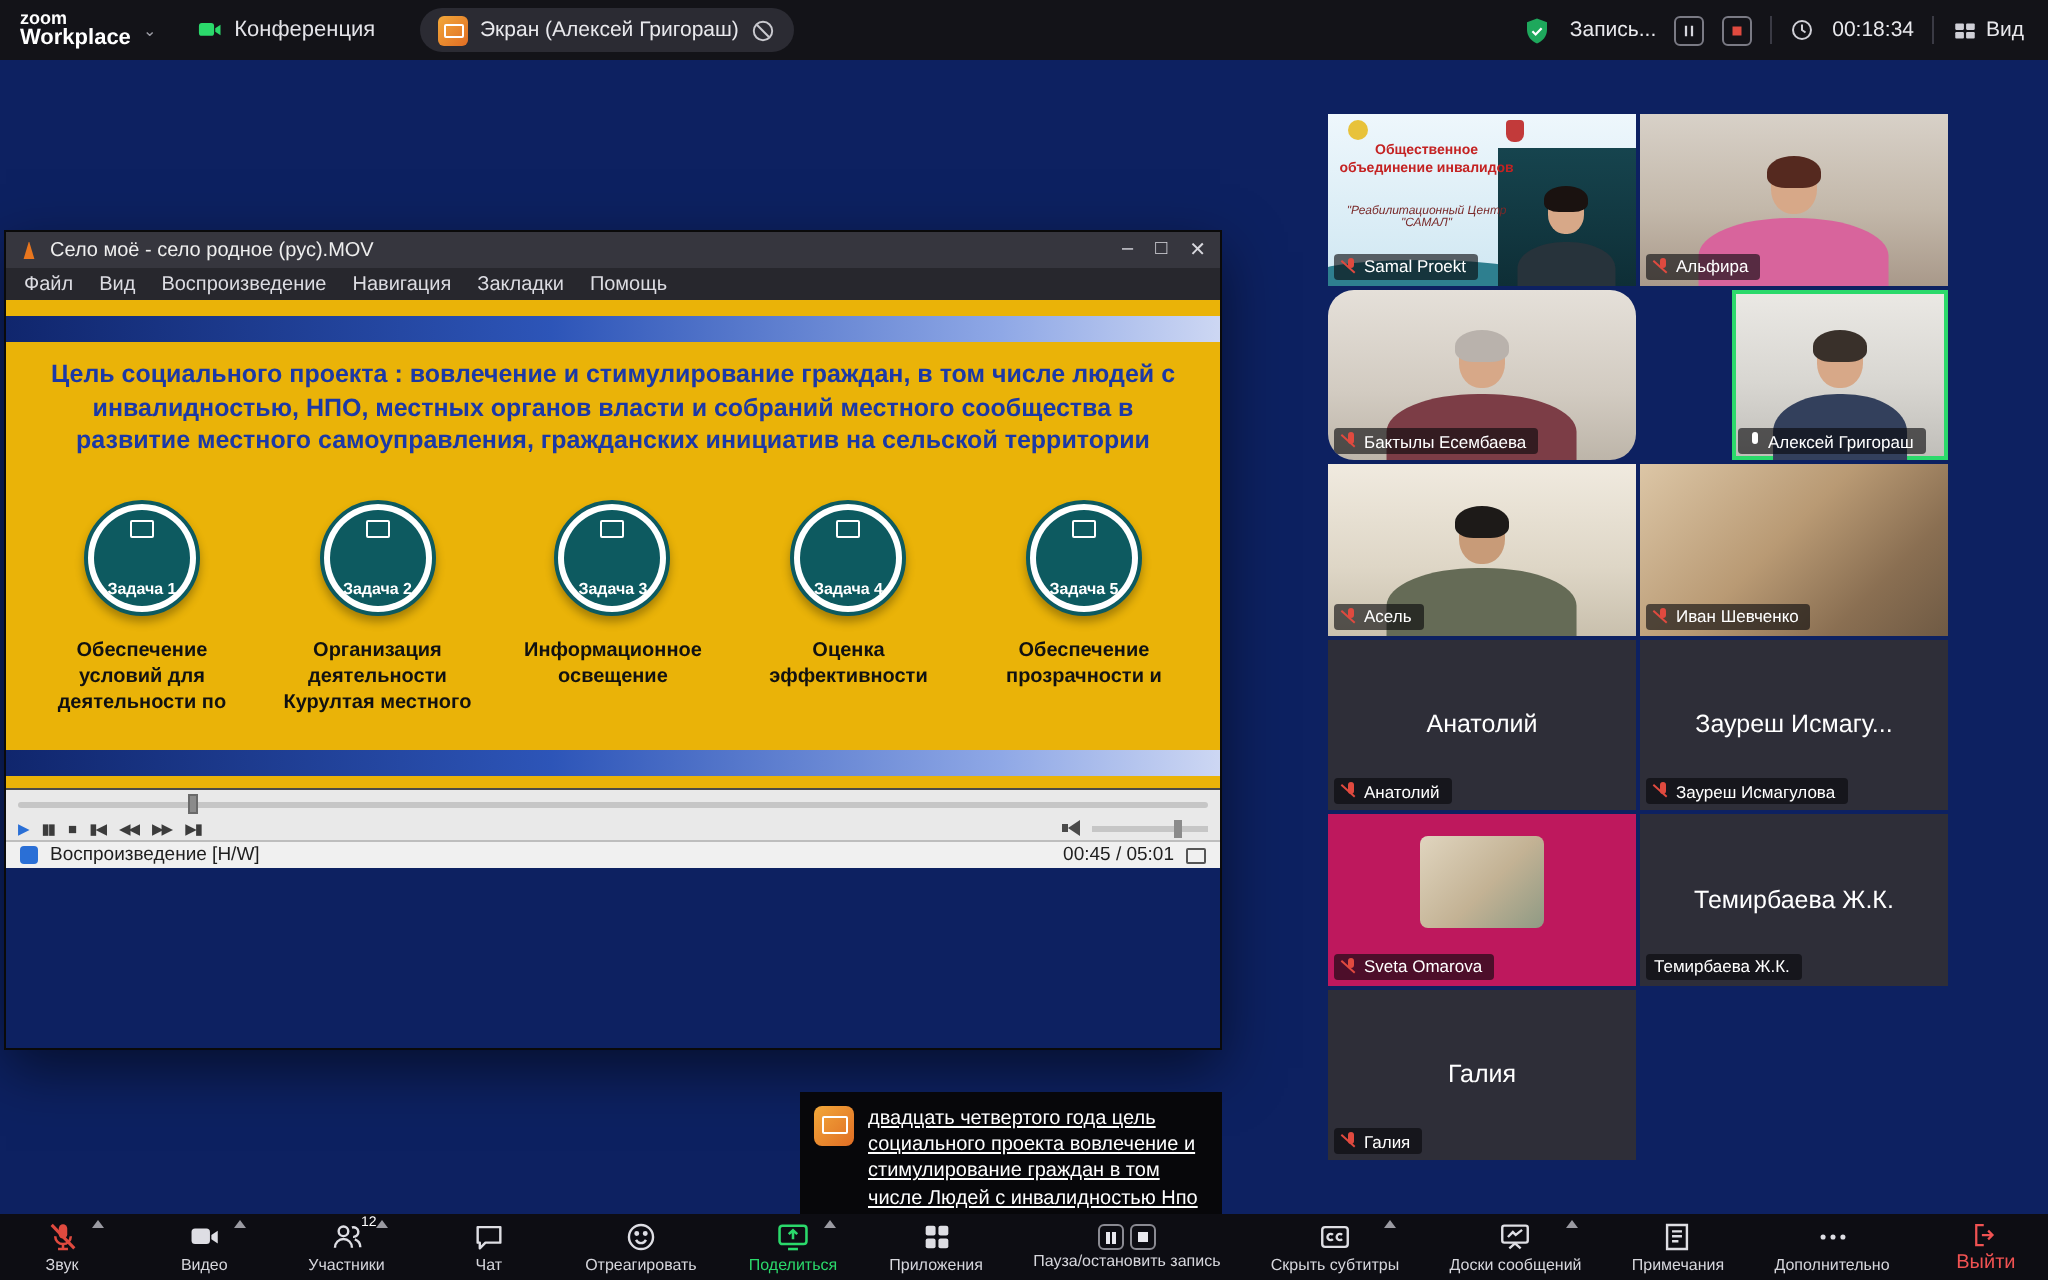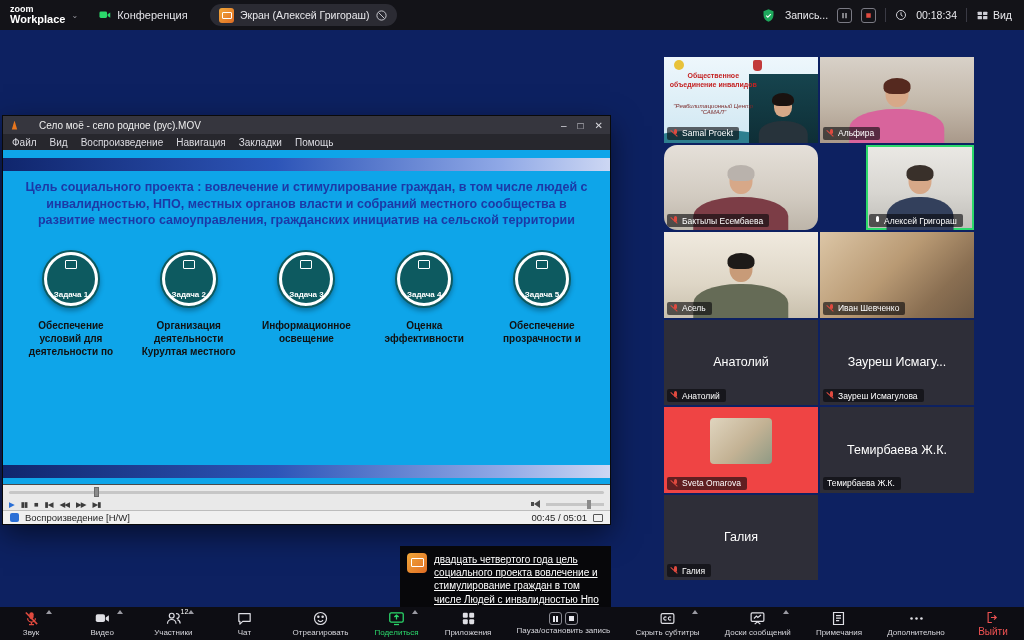--- a/index.html
+++ b/index.html
@@ -17,25 +17,25 @@
   .scr-ico { border-radius:3px; background:linear-gradient(135deg,#f2a83a,#e06d24); position:relative; flex:none; }
   .scr-ico.sm { width:15px; height:15px; }
   .scr-ico.sm::after { content:""; position:absolute; left:3px; top:4px; width:8px; height:5px; border:1px solid #fff; border-radius:1px; }
   .top-right { margin-left:auto; display:flex; align-items:center; gap:9px; padding-right:12px; font-size:10.5px; }
   .rec-btn { width:15px; height:15px; border:1px solid #7a7a84; border-radius:3px; display:flex; align-items:center; justify-content:center; }
   .sep { width:1px; height:14px; background:#3a3a44; }
   .view-btn { display:flex; align-items:center; gap:4px; }
 
   
   .player { position:absolute; left:3px; top:116px; width:607px; height:408px; display:flex; flex-direction:column; box-shadow:0 0 0 1px #0a0a0a, 0 10px 28px rgba(0,0,0,.55); z-index:30; }
-  .ptitle { height:18px; background:#36363e; display:flex; align-items:center; gap:20px; padding:0 7px; font-size:10px; color:#eee; }
+  .ptitle { height:18px; background:#36363e; display:flex; align-items:center; gap:6px; padding:0 7px; font-size:10px; color:#eee; }
   .vlc-ico { width:9px; height:9px; background:#e8761e; clip-path:polygon(50% 0,80% 100%,20% 100%); flex:none; }
   .wbtns { margin-left:auto; display:flex; gap:11px; font-size:10px; color:#d8d8de; }
   .pmenu { height:16px; background:#27272d; display:flex; align-items:center; gap:13px; padding:0 9px; font-size:10px; color:#dcdce2; }
-  .pvideo { height:334px; background:#0ea5e9; position:relative; overflow:hidden; }
+  .pvideo { height:244px; background:#eab308; position:relative; overflow:hidden; }
   .band { position:absolute; left:0; width:100%; height:13px; background:linear-gradient(90deg,#10266d,#2d55b8 45%,#8fa8e6 82%,#cdd7f3); }
   .band.top { top:8px; } .band.bot { bottom:6px; }
   .slide-title { position:absolute; top:29px; left:3%; width:94%; text-align:center; font-weight:bold; font-size:12.5px; line-height:1.33; color:#1c39a6; }
   .tasks { position:absolute; top:100px; left:1.5%; width:97%; display:flex; }
   .task { width:20%; display:flex; flex-direction:column; align-items:center; }
   .c-out { width:58px; height:58px; border-radius:50%; border:2px solid #0d5a60; background:#fff; display:flex; align-items:center; justify-content:center; box-shadow:0 3px 5px rgba(0,0,0,.3); }
   .c-in { width:48px; height:48px; border-radius:50%; background:#0d5a60; color:#fff; display:flex; flex-direction:column; align-items:center; justify-content:center; gap:21px; }
   .c-ico { width:12px; height:9px; border:1px solid #fff; border-radius:1px; }
   .c-badge { font-size:8px; font-weight:bold; }
   .t-label { margin-top:11px; font-size:10px; font-weight:bold; color:#111; text-align:center; line-height:1.3; max-width:105px; }
@@ -97,21 +97,21 @@
   .t3 { background:linear-gradient(180deg,#ebe9e5 0%,#d8d6d1 55%,#bfbdb8 100%); outline:2px solid #2bd96b; outline-offset:-2px;margin-left:46px; }
   .t3 .pbody { background:#33405c; } .t3 .phead { background:#d7a888; } .t3 .phair { background:#39302a; }
   .t4 { background:linear-gradient(180deg,#f0eadf 0%,#ded6c6 60%,#c9c0ad 100%); }
   .t4 .pbody { background:#656b56; } .t4 .phead { background:#c89b78; } .t4 .phair { background:#1d1a18; }
   .t5 { background:linear-gradient(135deg,#dcc6a6 0%,#b99a74 45%,#8a6f52 75%,#6f5a44 100%); }
   .t6 { background:linear-gradient(180deg,#9c9c9a 0%,#83837f 60%,#6b6b69 100%); }
   .t6 .pbody { width:84%; height:44%; background:#323744; }
   .t6 .phead { width:36px; height:42px; bottom:26%; background:#d7a888; }
   .t6 .phair { width:46px; height:26px; bottom:calc(26% + 22px); background:#17120f; }
   .t-off { background:#2e2e38; }
-  .t9 { background:#ef4444; }
+  .t9 { background:#be185d; }
   .avatar-photo { position:absolute; left:50%; top:40%; transform:translate(-50%,-50%); width:62px; height:46px; border-radius:4px; background:linear-gradient(135deg,#e0d5bf 0%,#c3b294 55%,#8f9a84 100%); z-index:2; }
 
   
   .toolbar { position:absolute; left:0; bottom:0; width:1024px; height:33px; background:#0d0d13; display:flex; align-items:center; justify-content:space-between; padding:0 8px; z-index:70; }
   .titem { position:relative; display:flex; flex-direction:column; align-items:center; justify-content:center; gap:1px; min-width:46px; height:100%; font-size:8px; color:#d6d6dc; cursor:default; }
   .titem svg { display:block; }
   .tlabel { white-space:nowrap; }
   .chev { position:absolute; top:3px; right:2px; width:0; height:0; border-left:3px solid transparent; border-right:3px solid transparent; border-bottom:4px solid #9a9aa2; }
   .badge { position:absolute; top:1px; right:8px; font-size:7px; color:#fff; }
   .recbtns { display:flex; gap:3px; }

